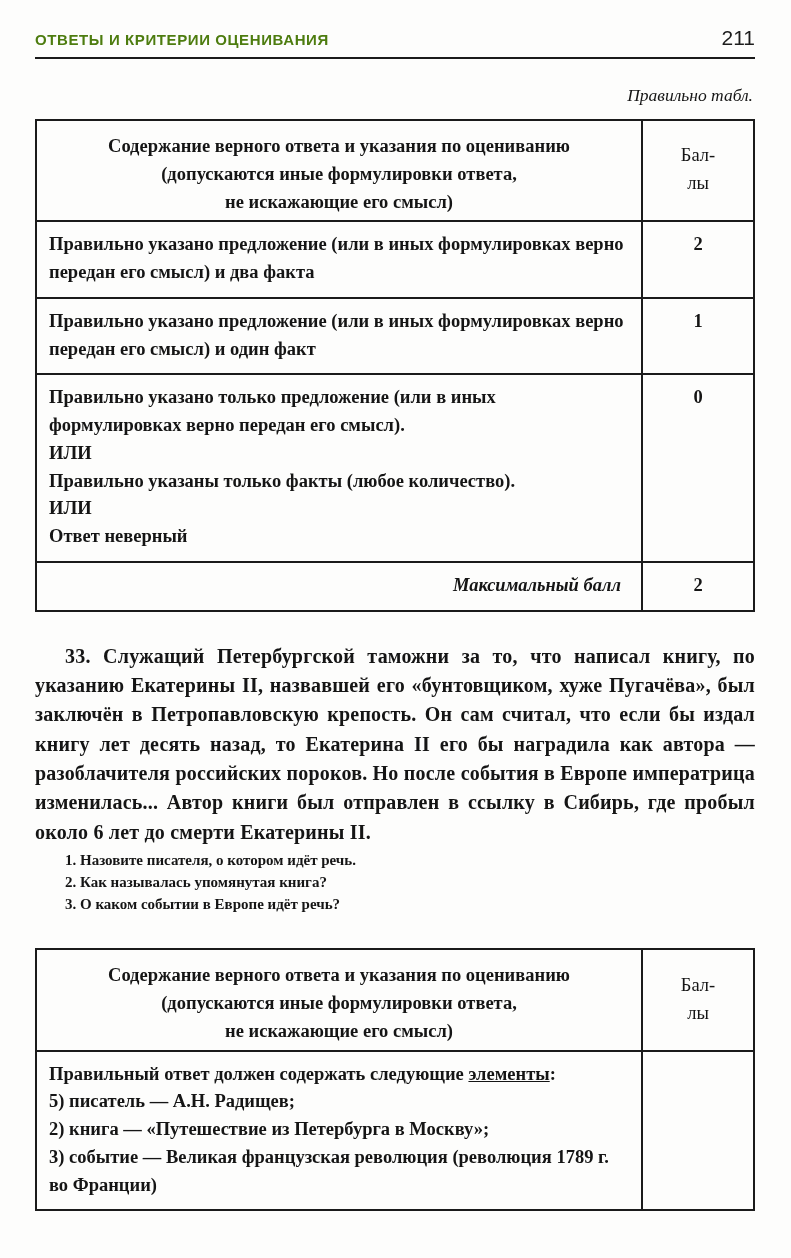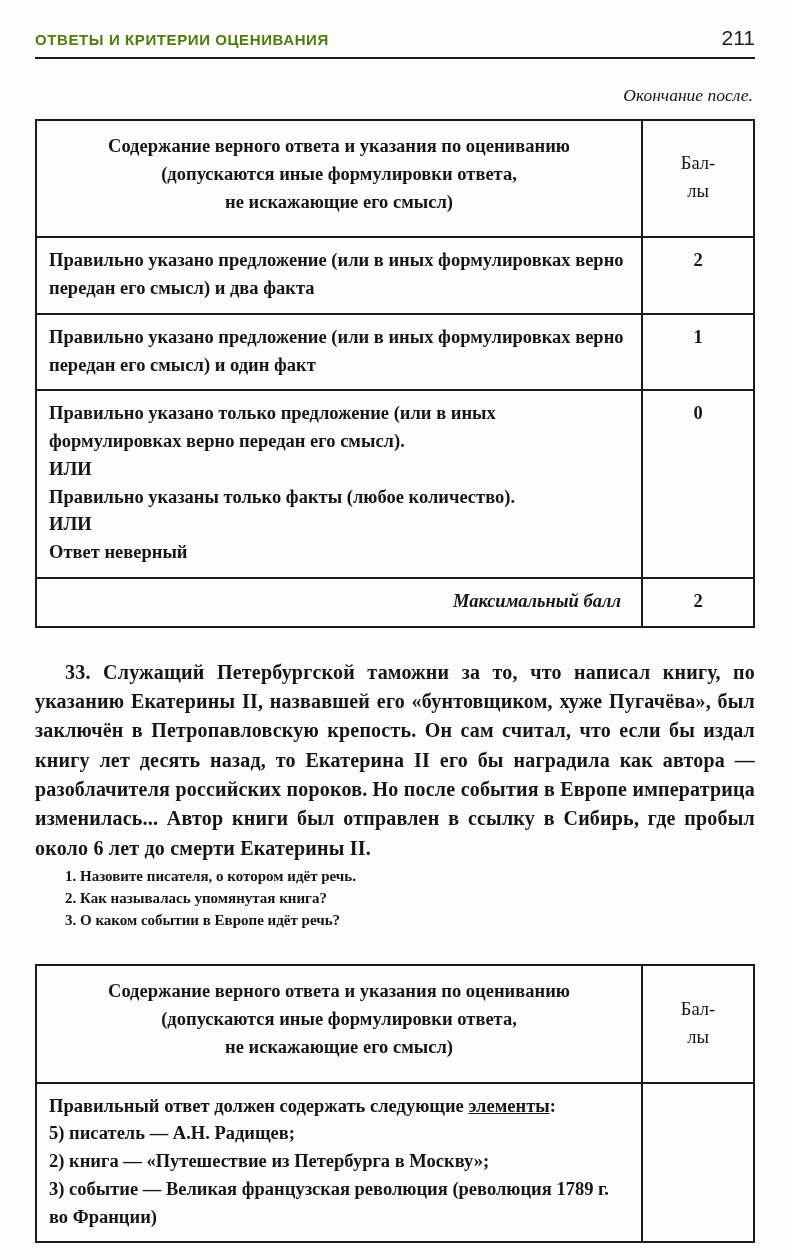--- a/index.html
+++ b/index.html
@@ -54,21 +54,21 @@
   }
   .criteria-table th, .criteria-table td {
     border: 2px solid #1b1b1b;
     padding: 9px 12px 10px 12px;
     vertical-align: top;
   }
   .criteria-table th.content-col {
     text-align: center;
     font-weight: bold;
     padding-top: 12px;
-    padding-bottom: 20px;
+    padding-bottom: 4px;
   }
   .criteria-table .score-col {
     width: 86px;
     text-align: center;
     vertical-align: middle;
     font-weight: normal;
   }
   .criteria-table td.score-cell {
     text-align: center;
     vertical-align: top;
@@ -105,21 +105,21 @@
 <body>
 
 <div class="page">
 
   <header class="page-header">
     <span class="header-title">ОТВЕТЫ И КРИТЕРИИ ОЦЕНИВАНИЯ</span>
     <span class="page-number">211</span>
   </header>
   <hr class="header-rule">
 
-  <div class="table-caption">Окончание после.</div>
+  <div class="table-caption">Правильно табл.</div>
 
   <table class="criteria-table">
     <tbody>
       <tr>
         <th class="content-col">
           <div class="row-line">Содержание верного ответа и указания по оцениванию</div>
           <div class="row-line">(допускаются иные формулировки ответа,</div>
           <div class="row-line">не искажающие его смысл)</div>
         </th>
         <th class="score-col">

